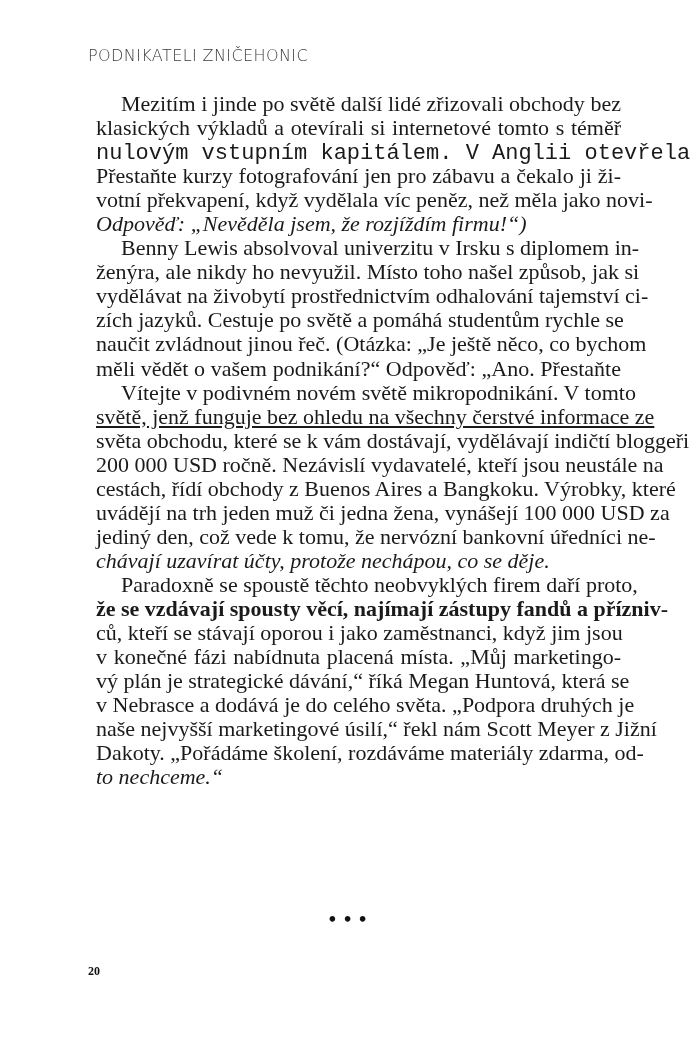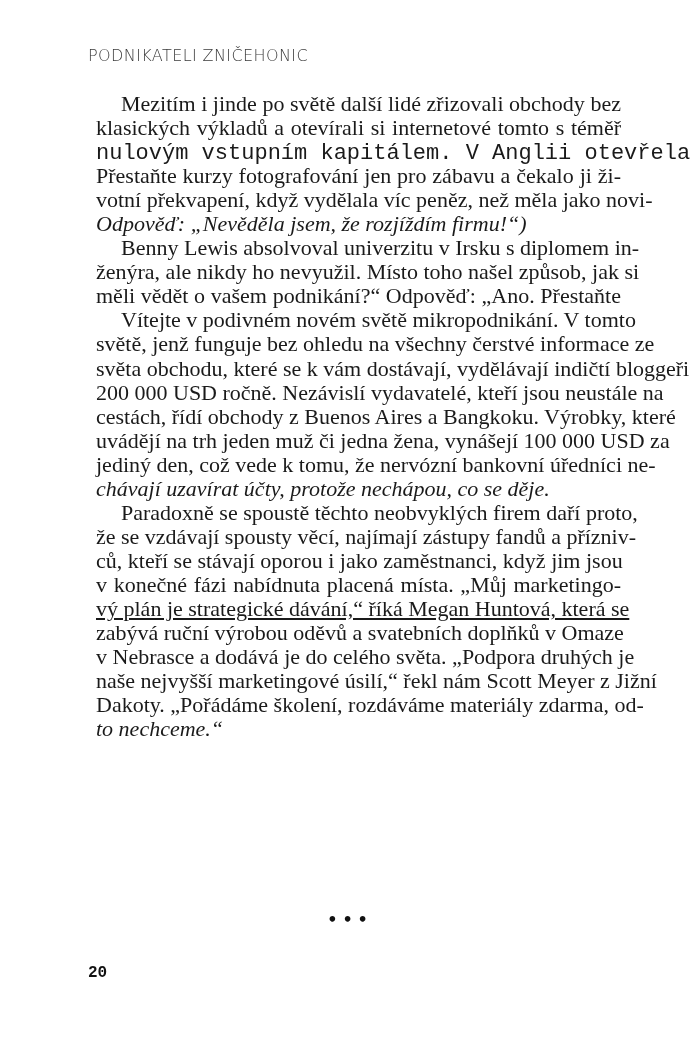--- a/index.html
+++ b/index.html
@@ -20,59 +20,61 @@
   }
   .line.last { text-align-last: left; font-style: italic; }
   .line.indent { padding-left: 25px; }
   .separator {
     position: absolute; left: 0; width: 700px; top: 910px; text-align: center;
     font-family: "DejaVu Sans", sans-serif; font-size: 16px; font-weight: bold;
     letter-spacing: 5px; color: #111;
   }
   .page-number {
     position: absolute; left: 88px; top: 964px;
-    font-family: Liberation Mono, monospace; font-size: 16px; font-weight: bold; color: #111;
+    font-family: Liberation Serif, serif; font-size: 12px; font-weight: bold; color: #111;
   }
 </style>
 </head>
 <body>
 
 <div class="running-head">PODNIKATELI ZNIČEHONIC</div>
 
 <div class="body-text" id="body-text">
     <div>
       <span class="line indent"><span style="white-space: nowrap;">Mezitím i jinde po světě další lidé zřizovali obchody bez</span></span>
       <span class="line"><span style="white-space: nowrap;">klasických výkladů a otevírali si internetové tomto s téměř</span></span>
       <span class="line"><span style="white-space: nowrap; font-family: Liberation Mono, monospace;">nulovým vstupním kapitálem. V Anglii otevřela Susannah</span></span>
       <span class="line"><span style="white-space: nowrap;">Přestaňte kurzy fotografování jen pro zábavu a čekalo ji ži-</span></span>
       <span class="line"><span style="white-space: nowrap;">votní překvapení, když vydělala víc peněz, než měla jako novi-</span></span>
       <span class="line last">Odpověď: „Nevěděla jsem, že rozjíždím firmu!“)</span>
     </div>
     <div>
       <span class="line indent"><span style="white-space: nowrap;">Benny Lewis absolvoval univerzitu v Irsku s diplomem in-</span></span>
       <span class="line"><span style="white-space: nowrap;">ženýra, ale nikdy ho nevyužil. Místo toho našel způsob, jak si</span></span>
+      <span class="line"><span style="white-space: nowrap;">vydělávat na živobytí prostřednictvím odhalování tajemství ci-</span></span>
+      <span class="line"><span style="white-space: nowrap;">zích jazyků. Cestuje po světě a pomáhá studentům rychle se</span></span>
+      <span class="line"><span style="white-space: nowrap;">naučit zvládnout jinou řeč. (Otázka: „Je ještě něco, co bychom</span></span>
       <span class="line"><span style="white-space: nowrap;">měli vědět o vašem podnikání?“ Odpověď: „Ano. Přestaňte</span></span>
     </div>
     <div>
       <span class="line indent"><span style="white-space: nowrap;">Vítejte v podivném novém světě mikropodnikání. V tomto</span></span>
-      <span class="line"><span style="white-space: nowrap;">světě, jenž funguje bez ohledu na všechny čerstvé informace ze</span></span>
+      <span class="line"><span style="white-space: nowrap; text-decoration: underline;">světě, jenž funguje bez ohledu na všechny čerstvé informace ze</span></span>
       <span class="line"><span style="white-space: nowrap;">světa obchodu, které se k vám dostávají, vydělávají indičtí bloggeři</span></span>
       <span class="line"><span style="white-space: nowrap;">200 000 USD ročně. Nezávislí vydavatelé, kteří jsou neustále na</span></span>
       <span class="line"><span style="white-space: nowrap;">cestách, řídí obchody z Buenos Aires a Bangkoku. Výrobky, které</span></span>
       <span class="line"><span style="white-space: nowrap;">uvádějí na trh jeden muž či jedna žena, vynášejí 100 000 USD za</span></span>
       <span class="line"><span style="white-space: nowrap;">jediný den, což vede k tomu, že nervózní bankovní úředníci ne-</span></span>
       <span class="line last">chávají uzavírat účty, protože nechápou, co se děje.</span>
     </div>
     <div>
       <span class="line indent"><span style="white-space: nowrap;">Paradoxně se spoustě těchto neobvyklých firem daří proto,</span></span>
-      <span class="line"><span style="white-space: nowrap;">že se vzdávají spousty věcí, najímají zástupy fandů a přízniv-</span></span>
+      <span class="line"><span style="white-space: nowrap; font-weight: bold;">že se vzdávají spousty věcí, najímají zástupy fandů a přízniv-</span></span>
       <span class="line"><span style="white-space: nowrap;">ců, kteří se stávají oporou i jako zaměstnanci, když jim jsou</span></span>
       <span class="line"><span style="white-space: nowrap;">v konečné fázi nabídnuta placená místa. „Můj marketingo-</span></span>
-      <span class="line"><span style="white-space: nowrap; text-decoration: underline;">vý plán je strategické dávání,“ říká Megan Huntová, která se</span></span>
-      <span class="line"><span style="white-space: nowrap;">zabývá ruční výrobou oděvů a svatebních doplňků v Omaze</span></span>
+      <span class="line"><span style="white-space: nowrap;">vý plán je strategické dávání,“ říká Megan Huntová, která se</span></span>
       <span class="line"><span style="white-space: nowrap;">v Nebrasce a dodává je do celého světa. „Podpora druhých je</span></span>
       <span class="line"><span style="white-space: nowrap;">naše nejvyšší marketingové úsilí,“ řekl nám Scott Meyer z Jižní</span></span>
       <span class="line"><span style="white-space: nowrap;">Dakoty. „Pořádáme školení, rozdáváme materiály zdarma, od-</span></span>
       <span class="line last">to nechceme.“</span>
     </div>
   </div>
 
 <div class="separator">•••</div>
 
 <div class="page-number">20</div>

